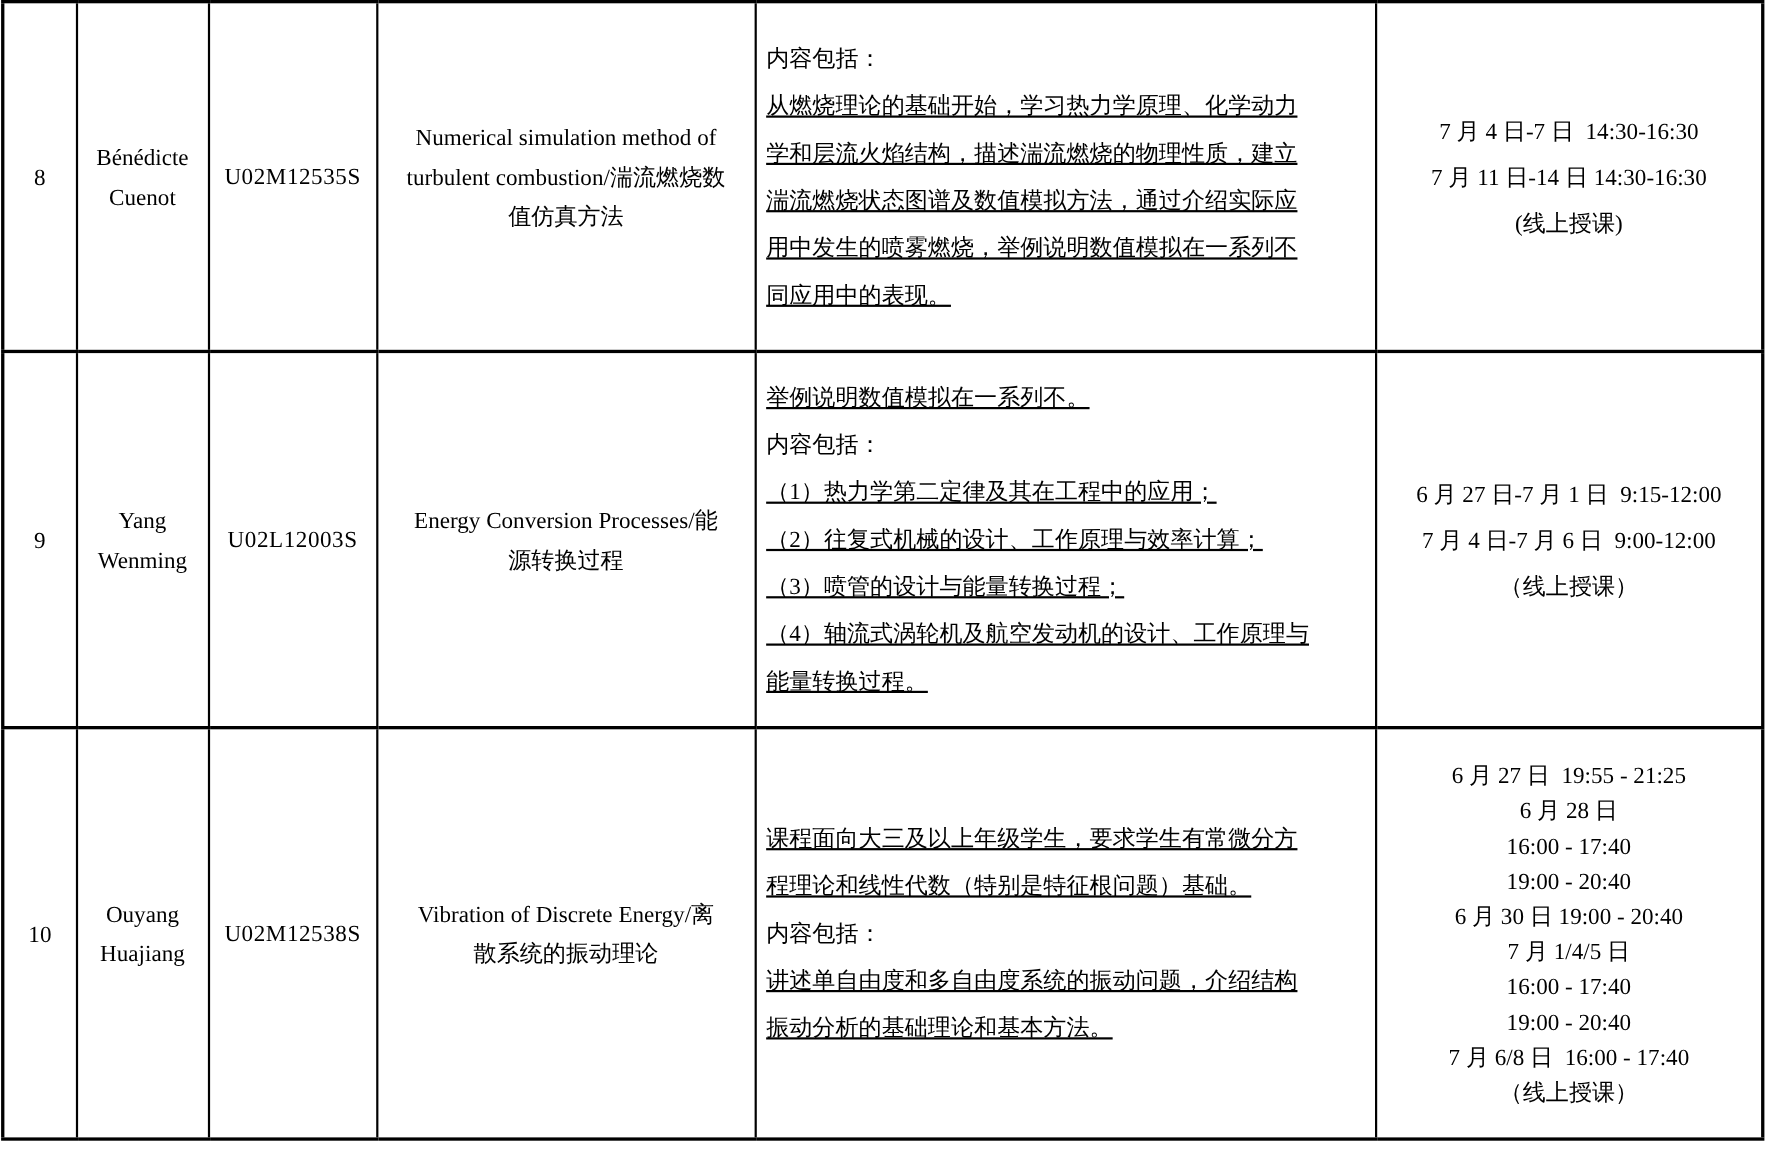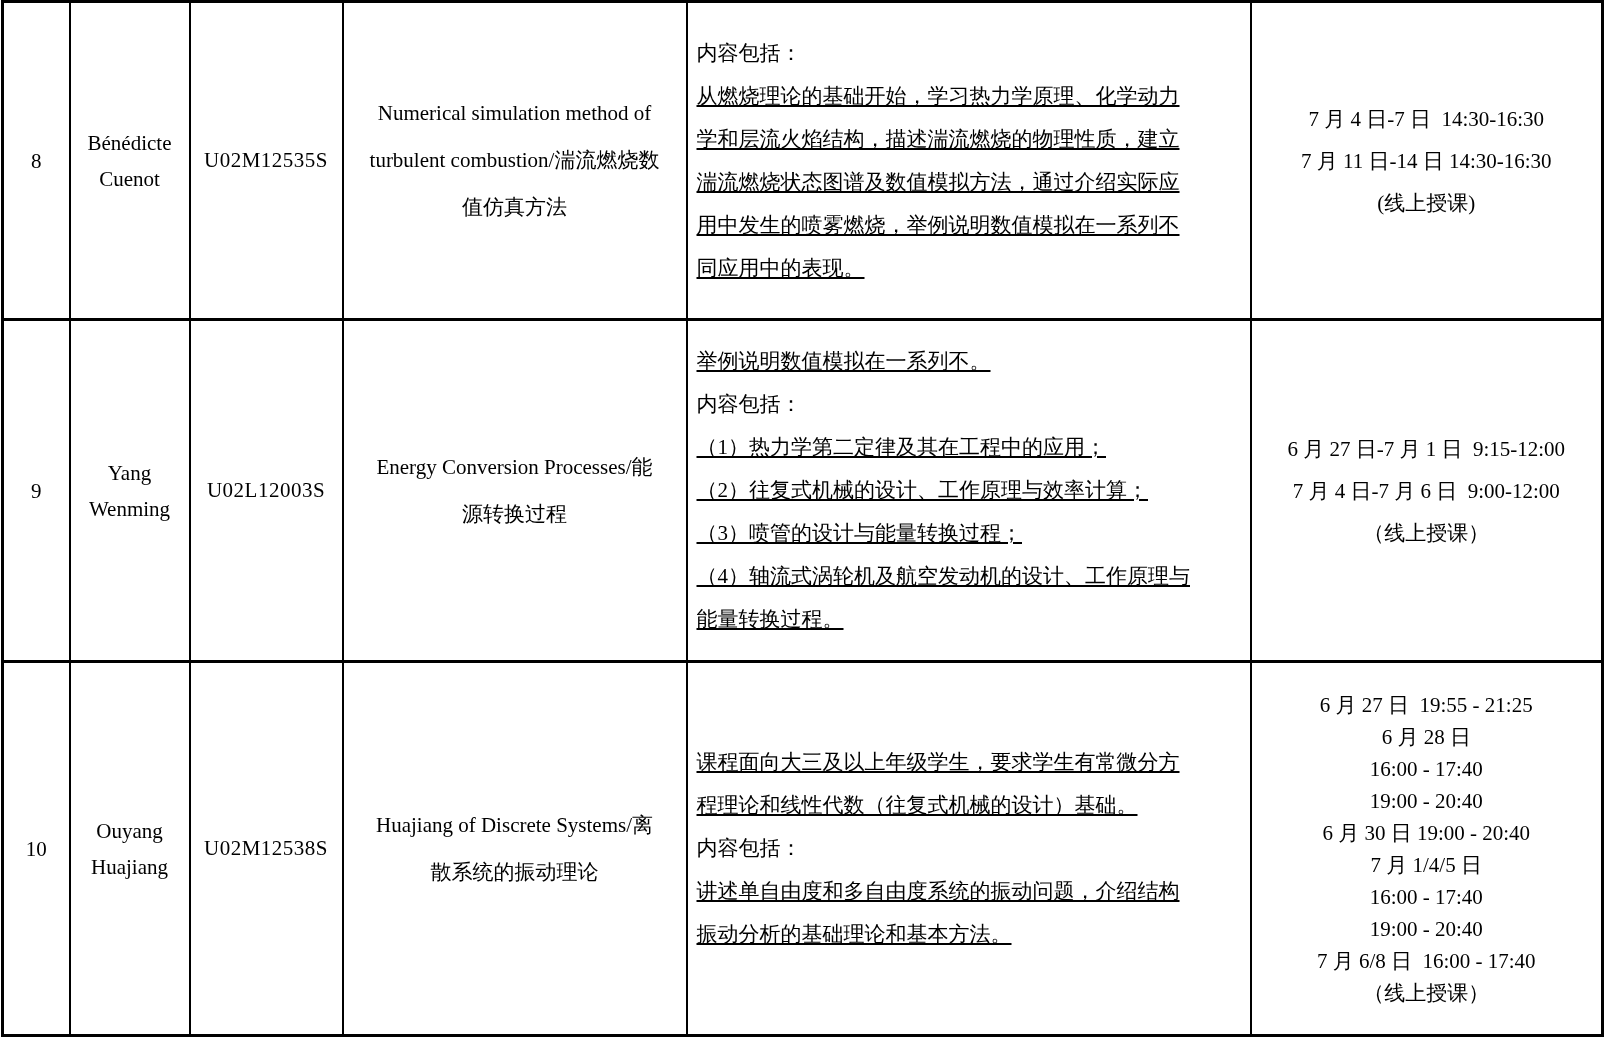--- a/index.html
+++ b/index.html
@@ -20,21 +20,21 @@
     vertical-align:middle;text-align:center;
     padding:0;overflow:hidden;
   }
   tr.row-8{height:318px}
   tr.row-9{height:342px}
   tr.row-10{height:374px}
 
   td.c-no{line-height:26px}
   td.c-name{line-height:36px;white-space:pre-line}
   td.c-code{letter-spacing:.5px}
-  td.c-title{line-height:47px;white-space:pre-line;padding:0 4px}
+  td.c-title{line-height:36px;white-space:pre-line;padding:0 4px}
   td.c-desc{
     text-align:left;
     padding:6px 54px 6px 9px;
     line-height:43px;
   }
   .desc-intro,.desc-body{
     white-space:pre-wrap;
     text-align:justify;
     margin:0;
     text-decoration:underline;
@@ -98,25 +98,25 @@
       <td class="c-sched">6 月 27 日-7 月 1 日  9:15-12:00
 7 月 4 日-7 月 6 日  9:00-12:00
 （线上授课）</td>
     </tr>
 
     <tr class="row-10">
       <td class="c-no">10</td>
       <td class="c-name">Ouyang
 Huajiang</td>
       <td class="c-code">U02M12538S</td>
-      <td class="c-title">Huajiang of Discrete Systems/离
+      <td class="c-title">Vibration of Discrete Energy/离
 散系统的振动理论</td>
       <td class="c-desc">
         <div class="desc-intro">课程面向大三及以上年级学生，要求学生有常微分方
-程理论和线性代数（往复式机械的设计）基础。</div>
+程理论和线性代数（特别是特征根问题）基础。</div>
         <div class="desc-label">内容包括：</div>
         <div class="desc-body">讲述单自由度和多自由度系统的振动问题，介绍结构
 振动分析的基础理论和基本方法。</div>
       </td>
       <td class="c-sched">6 月 27 日  19:55 - 21:25
 6 月 28 日
 16:00 - 17:40
 19:00 - 20:40
 6 月 30 日 19:00 - 20:40
 7 月 1/4/5 日

